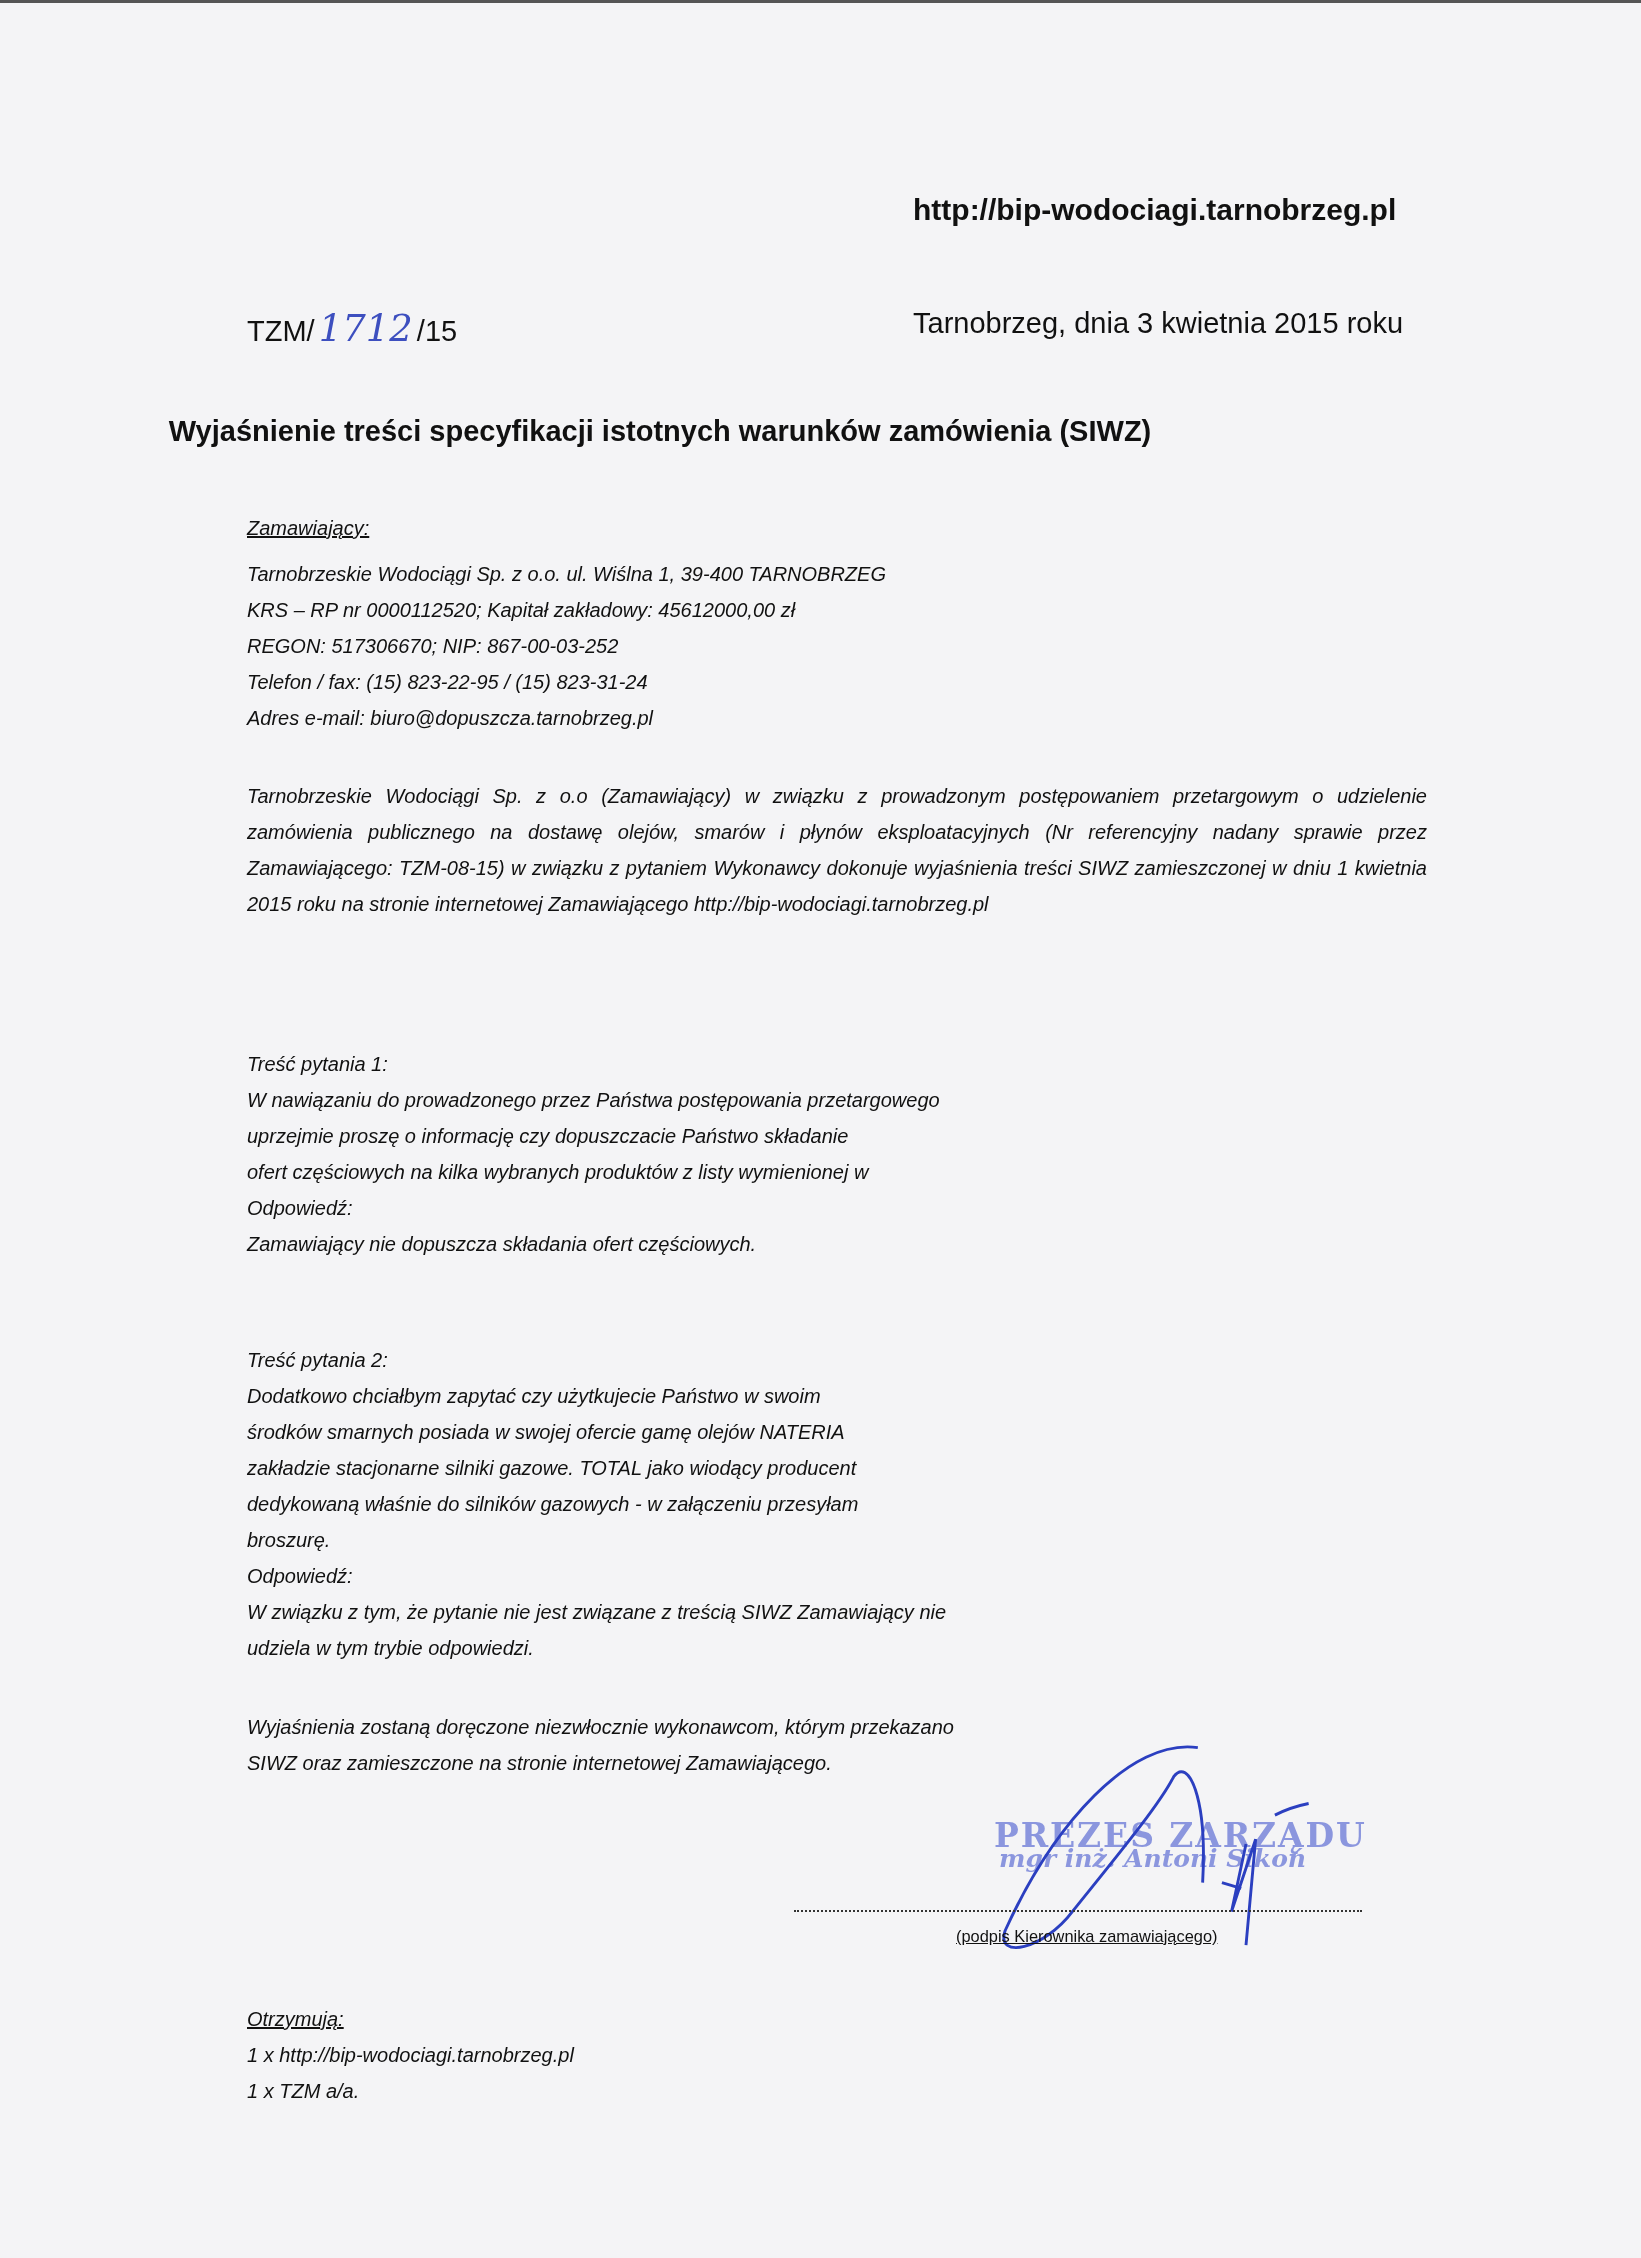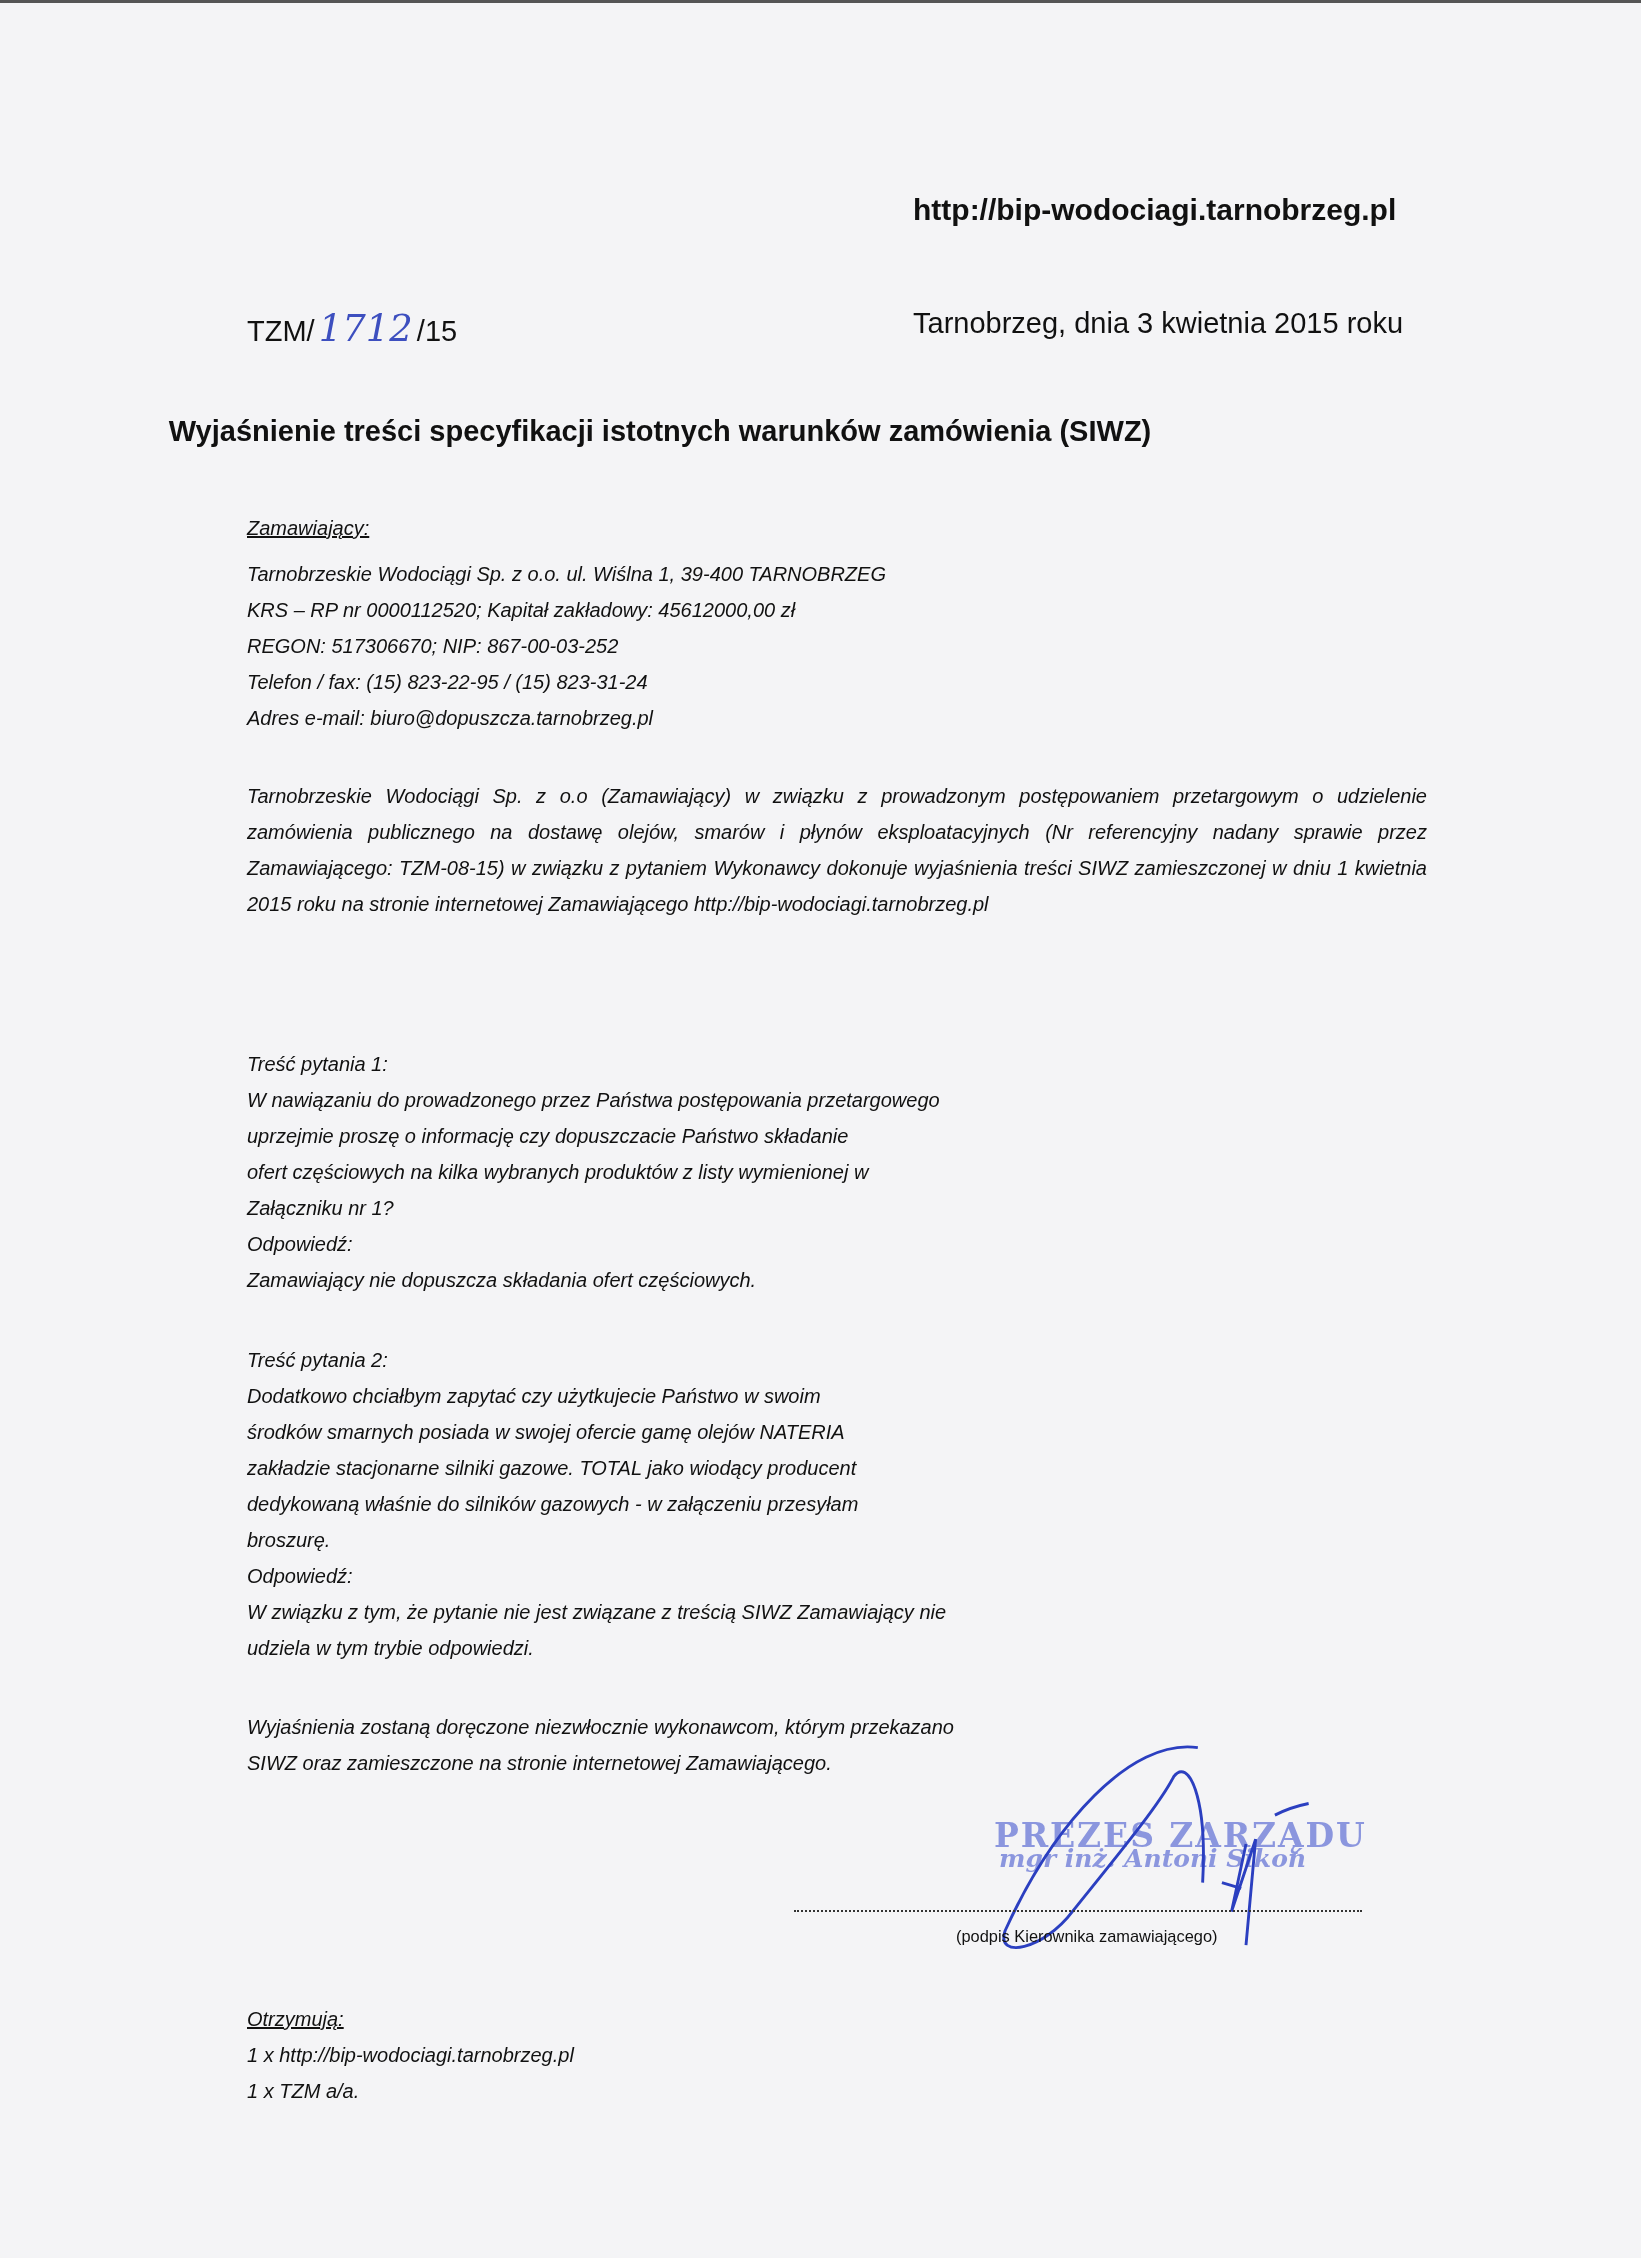--- a/index.html
+++ b/index.html
@@ -21,21 +21,21 @@
   .u { text-decoration:underline; }
   .sec-zam { left:247px; top:510px; }
   .buyer { left:247px; top:556px; }
   .para { left:247px; top:778px; width:1180px; text-align:justify; }
   .q1 { left:247px; top:1046px; }
   .q2 { left:247px; top:1342px; }
   .closing { left:247px; top:1709px; }
   .stamp { left:994px; top:1816px; color:#8b96de; font-family:"DejaVu Serif", serif; font-weight:bold; font-size:33px; letter-spacing:1.9px; }
   .stamp2 { left:999px; top:1844px; color:#8b96de; font-family:"DejaVu Serif", serif; font-style:italic; font-weight:bold; font-size:25px; }
   .dots { left:794px; top:1910px; width:568px; border-top:2.9px dotted #333; }
-  .sig-label { left:956px; top:1927px; font-size:16.4px; }
+  .sig-label { left:956px; top:1927px; font-size:16.4px;text-decoration:underline; }
   .signature { left:966px; top:1738px; }
   .recv { left:247px; top:2001px; }
 </style>
 </head>
 <body>
 
 <div class="topline"></div>
 
 <div class="abs url-header">http://bip-wodociagi.tarnobrzeg.pl</div>
 
@@ -56,21 +56,20 @@
   <div>Adres e-mail: biuro@dopuszcza.tarnobrzeg.pl</div>
 </div>
 
 <div class="abs text para">Tarnobrzeskie Wodociągi Sp. z o.o (Zamawiający) w związku z prowadzonym postępowaniem przetargowym o udzielenie zamówienia publicznego na dostawę olejów, smarów i płynów eksploatacyjnych (Nr referencyjny nadany sprawie przez Zamawiającego: TZM-08-15) w związku z pytaniem Wykonawcy dokonuje wyjaśnienia treści SIWZ zamieszczonej w dniu 1 kwietnia 2015 roku na stronie internetowej Zamawiającego http://bip-wodociagi.tarnobrzeg.pl</div>
 
 <div class="abs text q1">
   <div>Treść pytania 1:</div>
   <div>W nawiązaniu do prowadzonego przez Państwa postępowania przetargowego</div>
   <div>uprzejmie proszę o informację czy dopuszczacie Państwo składanie</div>
   <div>ofert częściowych na kilka wybranych produktów z listy wymienionej w</div>
-  <div>Załączniku nr 1?</div>
   <div>Odpowiedź:</div>
   <div>Zamawiający nie dopuszcza składania ofert częściowych.</div>
 </div>
 
 <div class="abs text q2">
   <div>Treść pytania 2:</div>
   <div>Dodatkowo chciałbym zapytać czy użytkujecie Państwo w swoim</div>
   <div>środków smarnych posiada w swojej ofercie gamę olejów NATERIA</div>
   <div>zakładzie stacjonarne silniki gazowe. TOTAL jako wiodący producent</div>
   <div>dedykowaną właśnie do silników gazowych - w załączeniu przesyłam</div>

